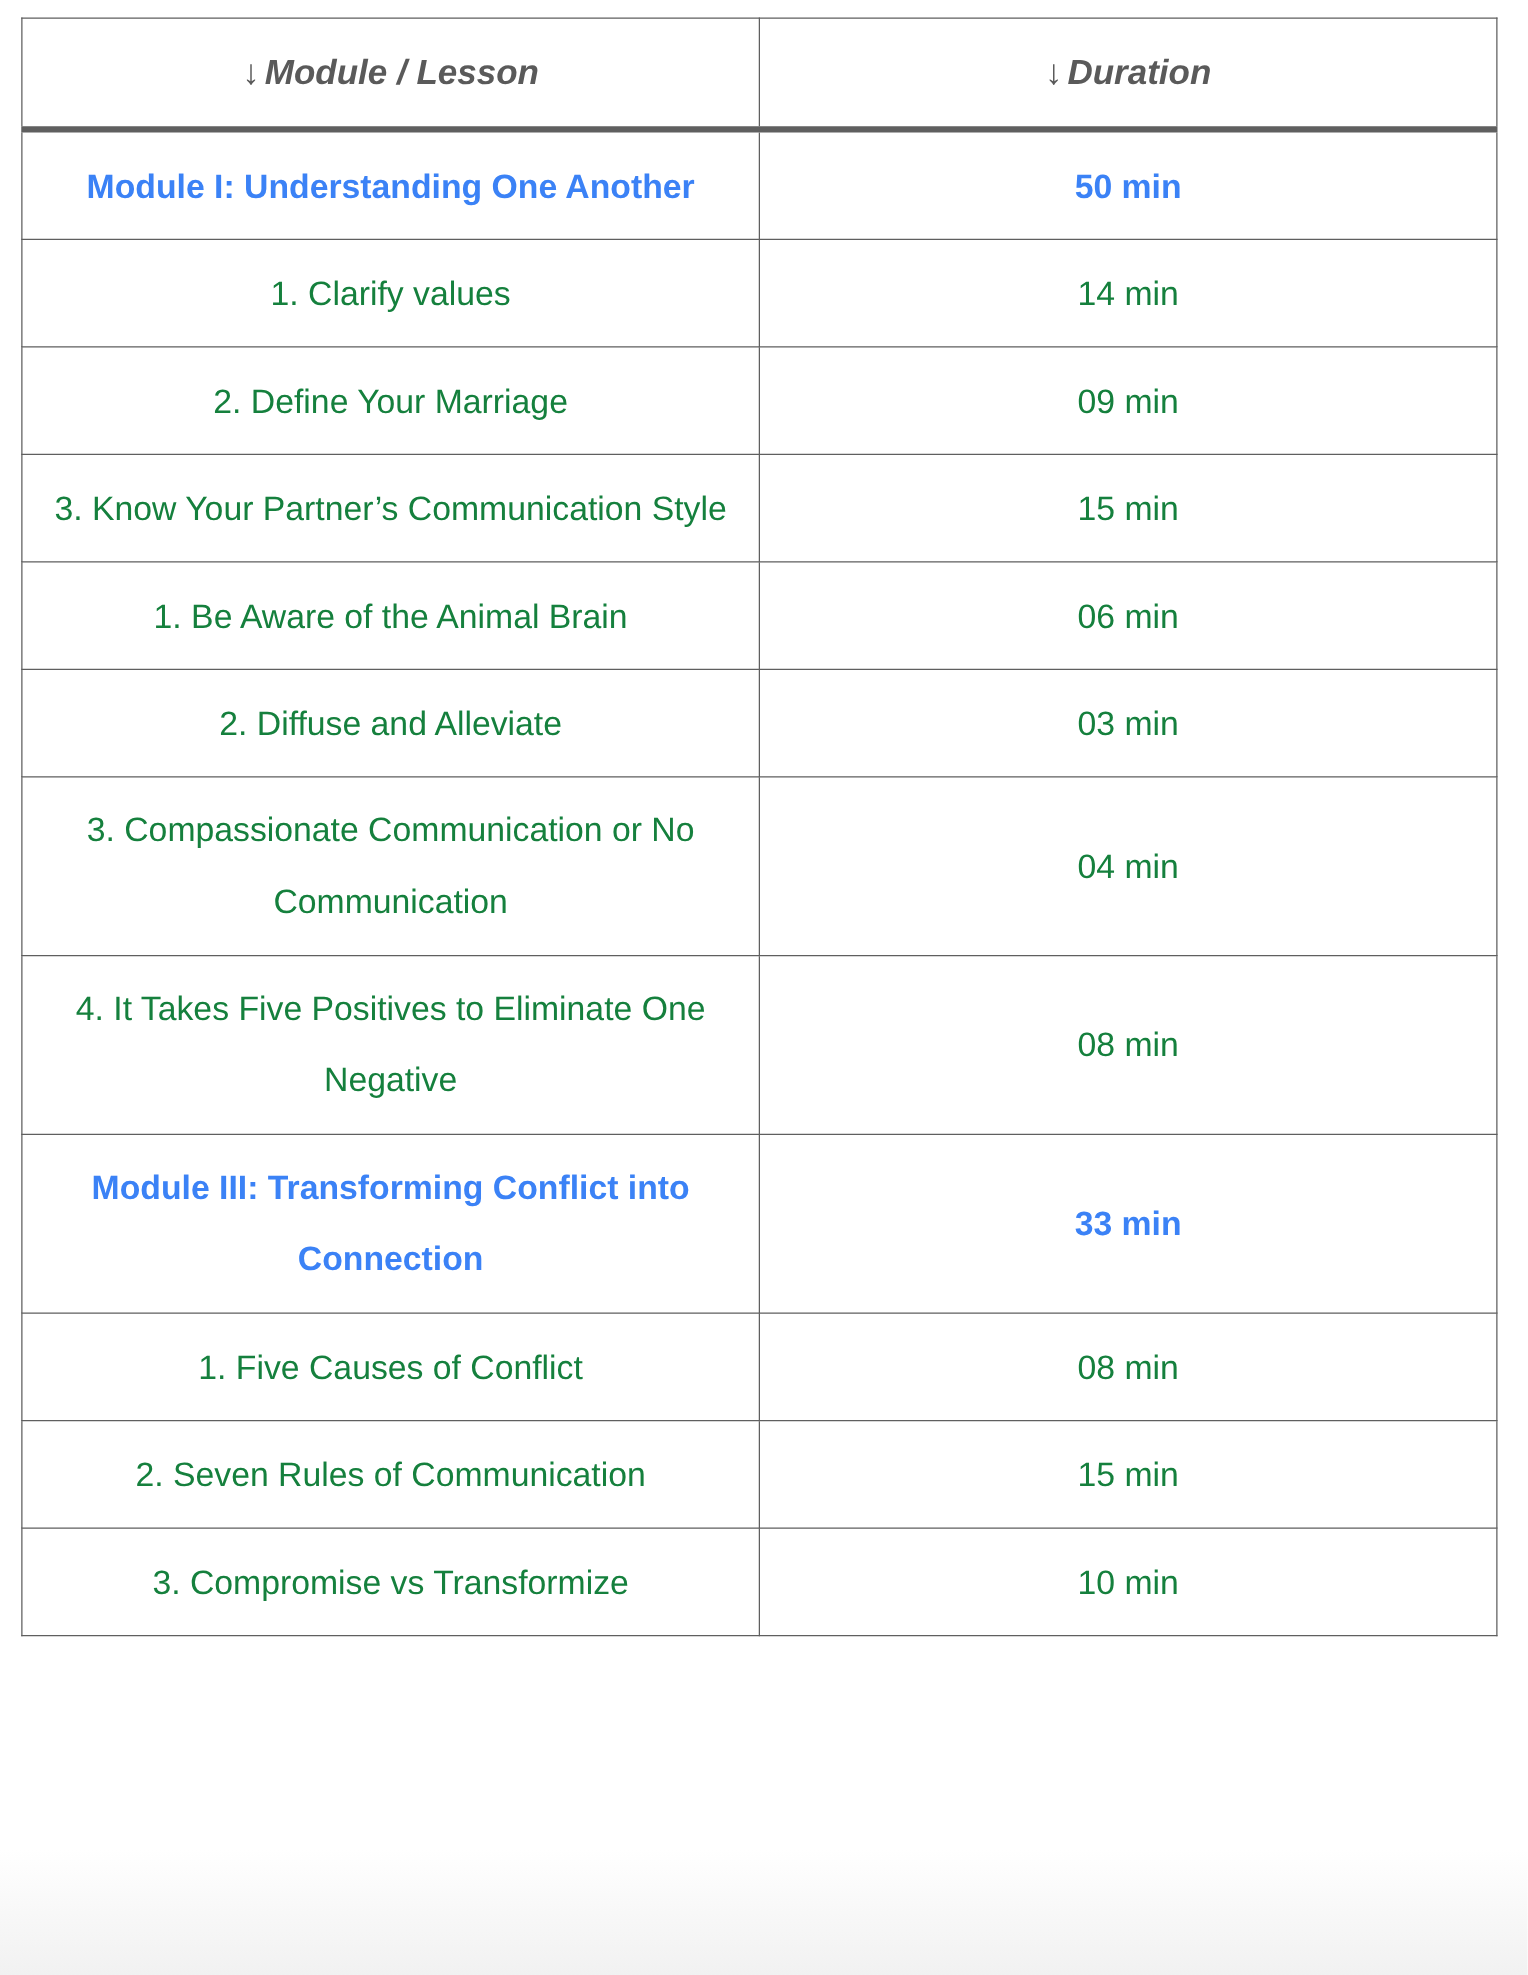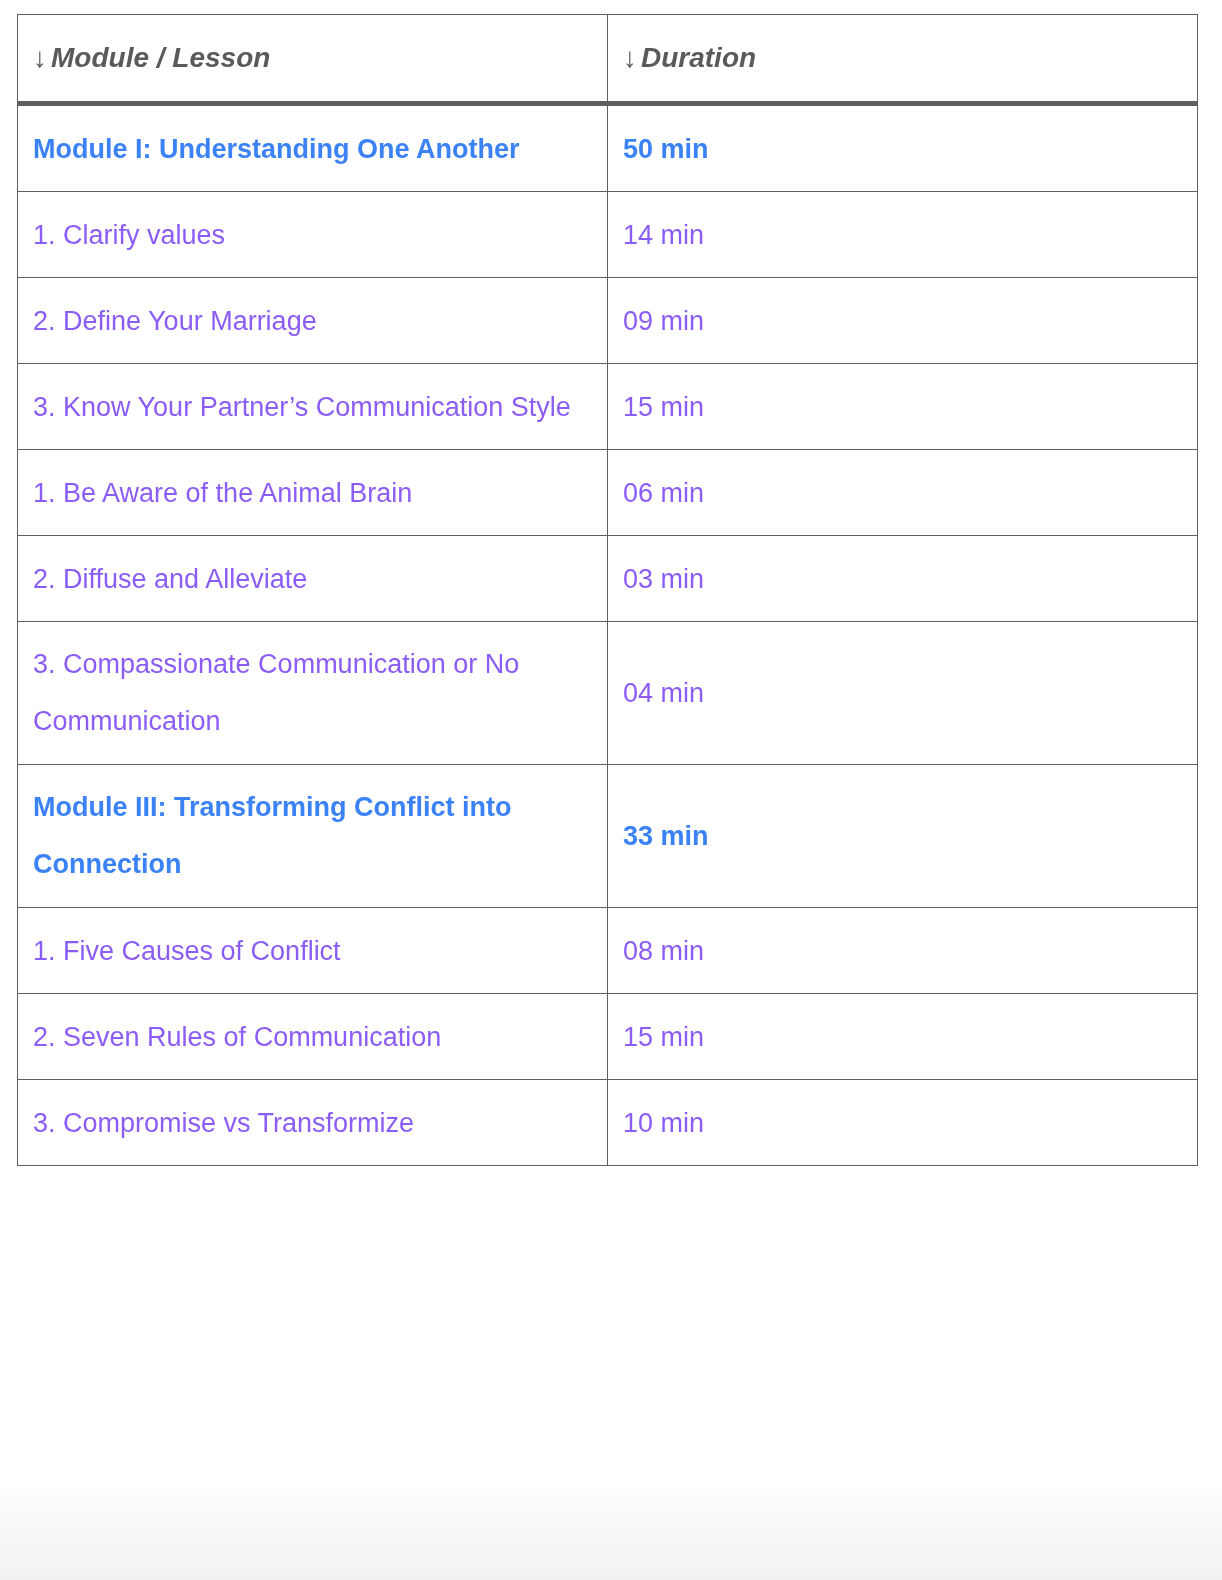--- a/index.html
+++ b/index.html
@@ -18,21 +18,21 @@
     table.course {
       position: absolute;
       left: 17px;
       top: 14px;
       width: 1180px;
       border-collapse: collapse;
       table-layout: fixed;
     }
     table.course th, table.course td {
       border: 1.5px solid #5f5f5f;
-      text-align: left;
+      text-align: center;
       vertical-align: middle;
       padding: 0 15px;
       font-size: 27px;
     }
     table.course col.c1 { width: 590px; }
     table.course col.c2 { width: 590px; }
     table.course thead th {
       height: 86px;
       font-weight: bold;
       font-style: italic;
@@ -45,21 +45,21 @@
       font-weight: normal;
       margin-right: 4px;
     }
     tr.module td {
       font-weight: bold;
       color: #3b82f6;
       line-height: 57px;
     }
     tr.lesson td {
       font-weight: normal;
-      color: #8b5cf6;
+      color: #15803d;
       line-height: 57px;
     }
     tr.single td { height: 85px; line-height: 30px; }
     tr.double td { height: 142px; }
   </style>
 </head>
 <body>
 
 <table class="course">
   <colgroup>
@@ -94,20 +94,24 @@
       <td>06 min</td>
     </tr>
     <tr class="lesson single">
       <td>2. Diffuse and Alleviate</td>
       <td>03 min</td>
     </tr>
     <tr class="lesson double">
       <td>3. Compassionate Communication or No Communication</td>
       <td>04 min</td>
     </tr>
+    <tr class="lesson double">
+      <td>4. It Takes Five Positives to Eliminate One Negative</td>
+      <td>08 min</td>
+    </tr>
     <tr class="module double">
       <td>Module III: Transforming Conflict into Connection</td>
       <td>33 min</td>
     </tr>
     <tr class="lesson single">
       <td>1. Five Causes of Conflict</td>
       <td>08 min</td>
     </tr>
     <tr class="lesson single">
       <td>2. Seven Rules of Communication</td>

